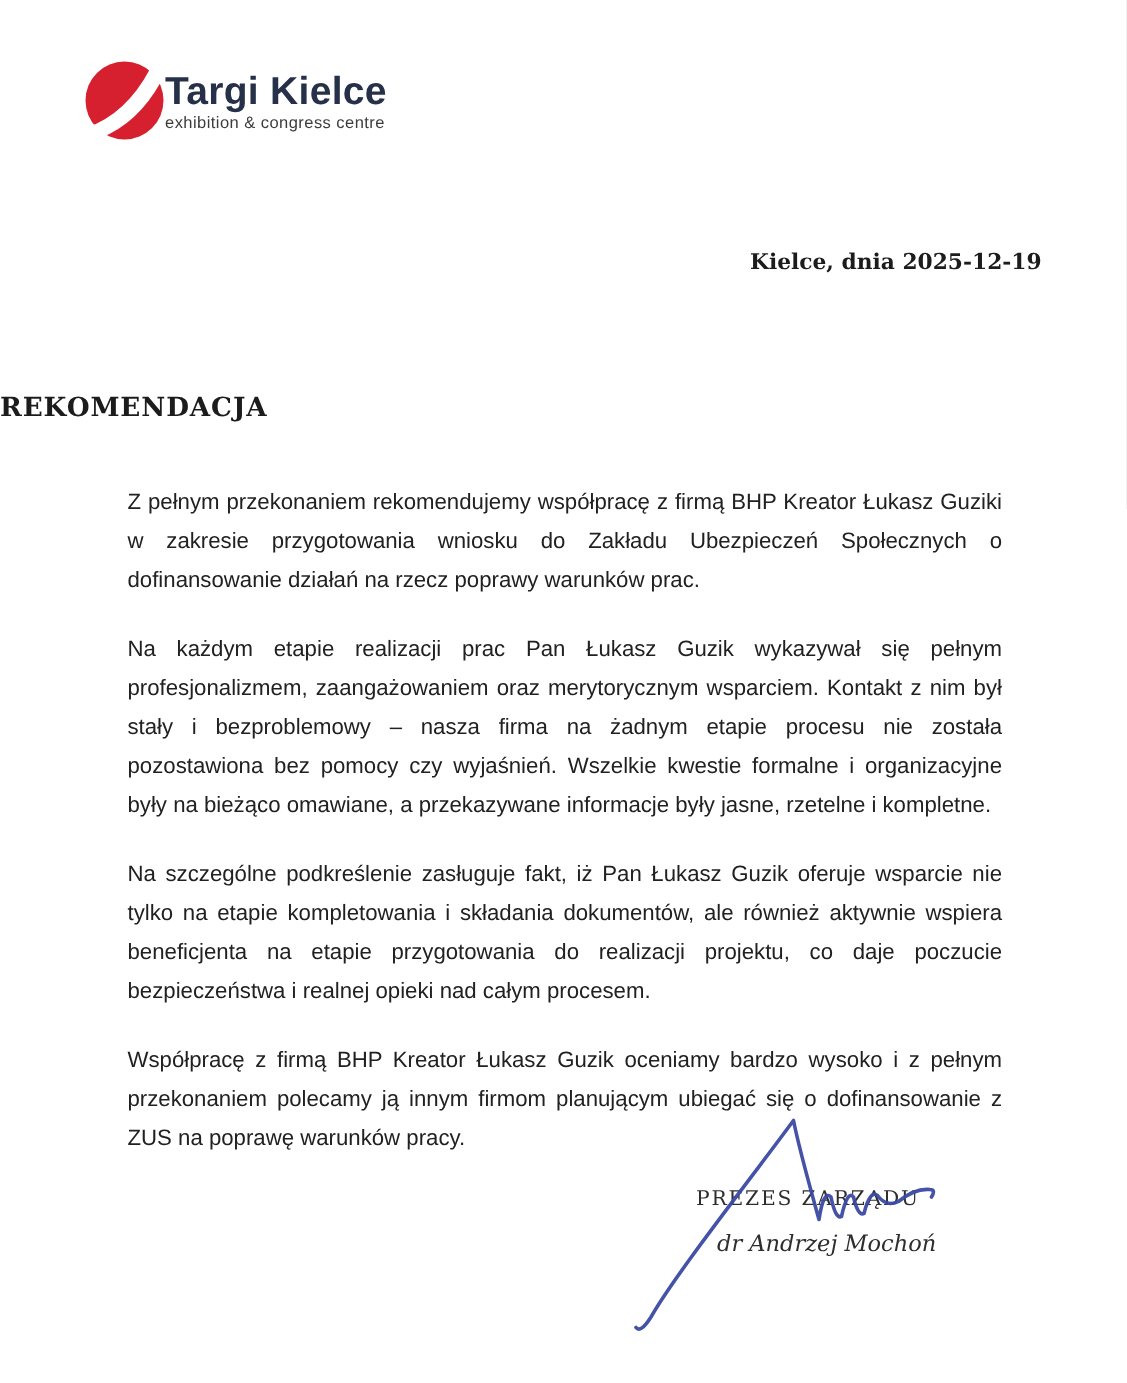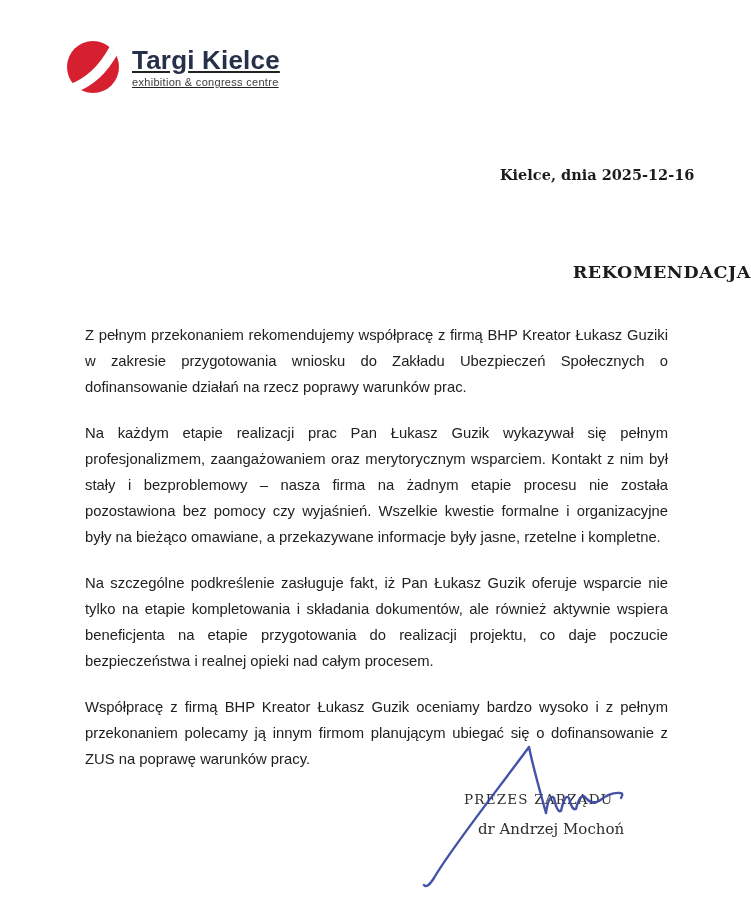--- a/index.html
+++ b/index.html
@@ -7,43 +7,43 @@
     position:relative;
     width:751px;height:922px;
     background:#ffffff;
     margin:0 auto;
     overflow:hidden;
     font-family:"Liberation Sans", sans-serif;
     color:#222222;
   }
   
   .logo{
-    position:absolute;left:66px;top:40px;
-    display:flex;align-items:center;gap:12px;text-decoration:underline;
+    position:absolute;left:56px;top:40px;
+    display:flex;align-items:center;
   }
   .logo-mark{width:54px;height:54px;flex:0 0 auto;}
   .logo-text{display:flex;flex-direction:column;}
   .logo-name{
     font-size:26px;font-weight:bold;color:#263149;
     letter-spacing:0.2px;line-height:28px;
     font-family:"Liberation Sans", sans-serif;
   }
   .logo-sub{
     font-size:11px;color:#3c3c3c;margin-top:2px;letter-spacing:0.3px;
   }
   
   .date-line{
     position:absolute;left:500px;top:166px;
     font-family:"DejaVu Serif", serif;
     font-weight:bold;font-size:14.5px;color:#1c1c1c;
   }
   
   .doc-title{
     position:absolute;left:0;right:0;top:262px;
-    text-align:right;
+    text-align:left;
     font-family:"DejaVu Serif", serif;
     font-weight:bold;font-size:17.5px;color:#1c1c1c;
     letter-spacing:0.6px;
   }
   
   .body-text{
     position:absolute;left:85px;top:311px;width:583px;margin-top:11px;
   }
   .body-text p{
     margin:0 0 20px 0;
@@ -53,21 +53,21 @@
   }
   
   .sig-role{
     position:absolute;left:464px;top:791px;
     font-family:"DejaVu Serif", serif;
     font-size:13.5px;color:#2e2e2e;letter-spacing:1.2px;
   }
   .sig-name{
     position:absolute;left:478px;top:820px;
     font-family:"DejaVu Serif", serif;
-    font-size:15px;color:#2e2e2e;
+    font-style:italic;font-size:15px;color:#2e2e2e;
   }
   .sig-ink{
     position:absolute;left:415px;top:735px;
     width:215px;height:175px;pointer-events:none;
   }
 </style>
 </head>
 <body>
 
 <div class="page">
@@ -76,21 +76,21 @@
     <svg class="logo-mark" viewBox="0 0 54 54">
       <circle cx="27" cy="27" r="26" fill="#d7202f"></circle>
       <path d="M 2 45 Q 28 36 44 6 L 51 15 Q 36 42 11 52 Z" fill="#ffffff"></path>
     </svg>
     <div class="logo-text">
       <span class="logo-name">Targi Kielce</span>
       <span class="logo-sub">exhibition &amp; congress centre</span>
     </div>
   </div>
 
-  <div class="date-line">Kielce, dnia 2025-12-16</div>
+  <div class="date-line">Kielce, dnia 2025-12-19</div>
 
   <div class="doc-title">REKOMENDACJA</div>
 
   <div class="body-text">
     <p>Z pełnym przekonaniem rekomendujemy współpracę z firmą BHP Kreator Łukasz Guziki w zakresie przygotowania wniosku do Zakładu Ubezpieczeń Społecznych o dofinansowanie działań na rzecz poprawy warunków prac.</p>
     <p>Na każdym etapie realizacji prac Pan Łukasz  Guzik wykazywał się pełnym profesjonalizmem, zaangażowaniem oraz merytorycznym wsparciem. Kontakt z nim był stały i bezproblemowy – nasza firma na żadnym etapie procesu nie została pozostawiona bez pomocy czy wyjaśnień. Wszelkie kwestie formalne i organizacyjne były na bieżąco omawiane, a przekazywane informacje były jasne, rzetelne i kompletne.</p>
     <p>Na szczególne podkreślenie zasługuje fakt, iż Pan Łukasz Guzik oferuje wsparcie nie tylko na etapie kompletowania i składania dokumentów, ale również aktywnie wspiera beneficjenta na etapie przygotowania do realizacji projektu, co daje poczucie bezpieczeństwa i realnej opieki nad całym procesem.</p>
     <p>Współpracę z firmą BHP Kreator Łukasz Guzik oceniamy bardzo wysoko i z pełnym przekonaniem polecamy ją innym firmom planującym ubiegać się o dofinansowanie z ZUS na poprawę warunków pracy.</p>
   </div>
 

